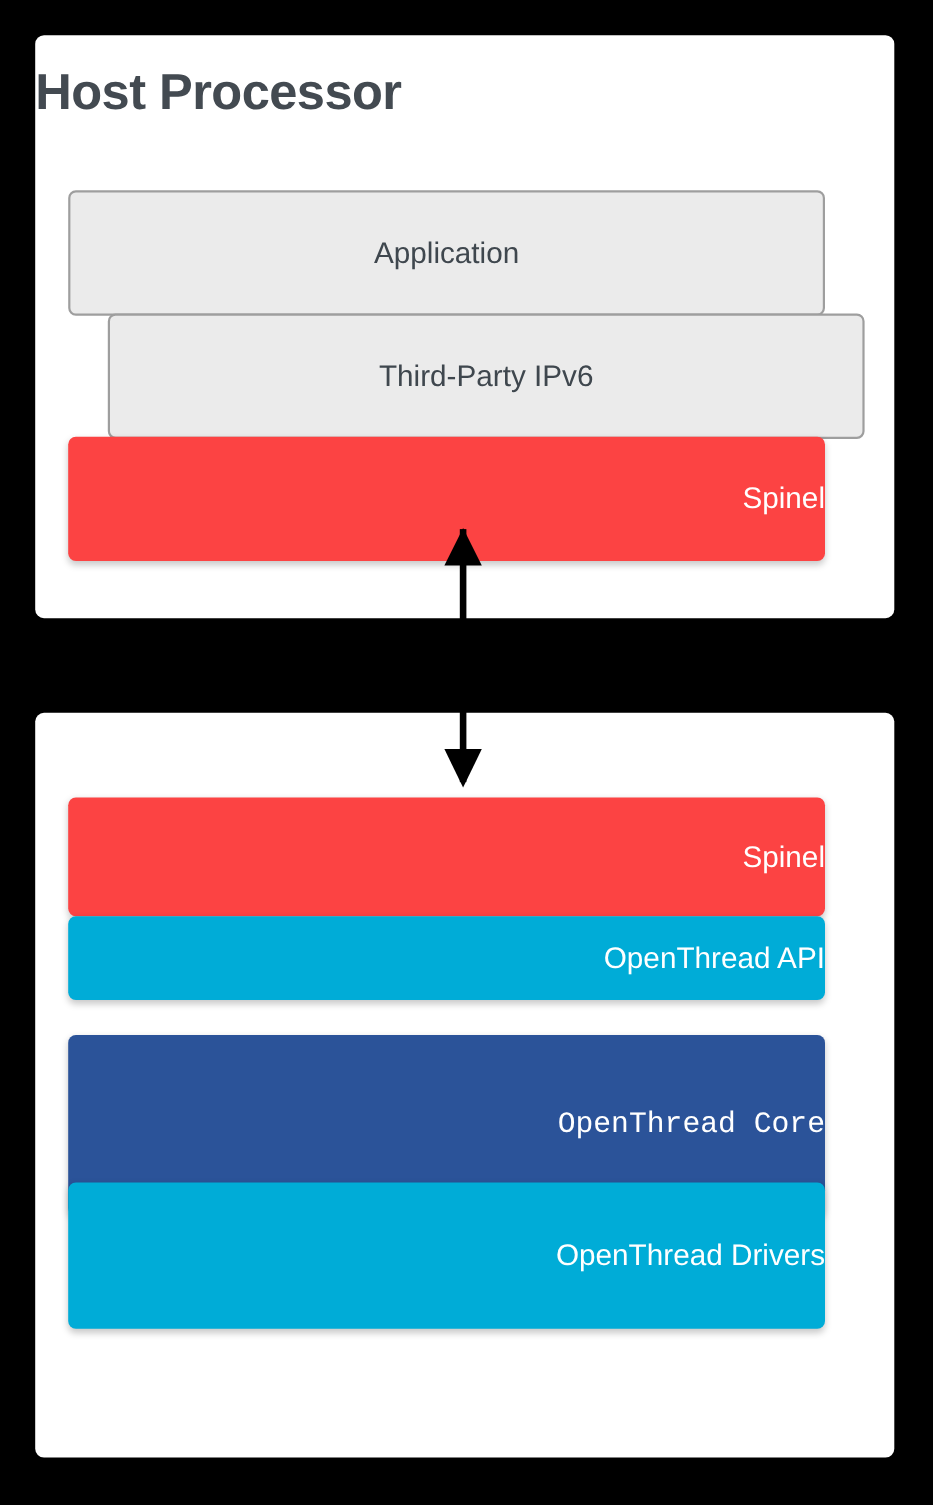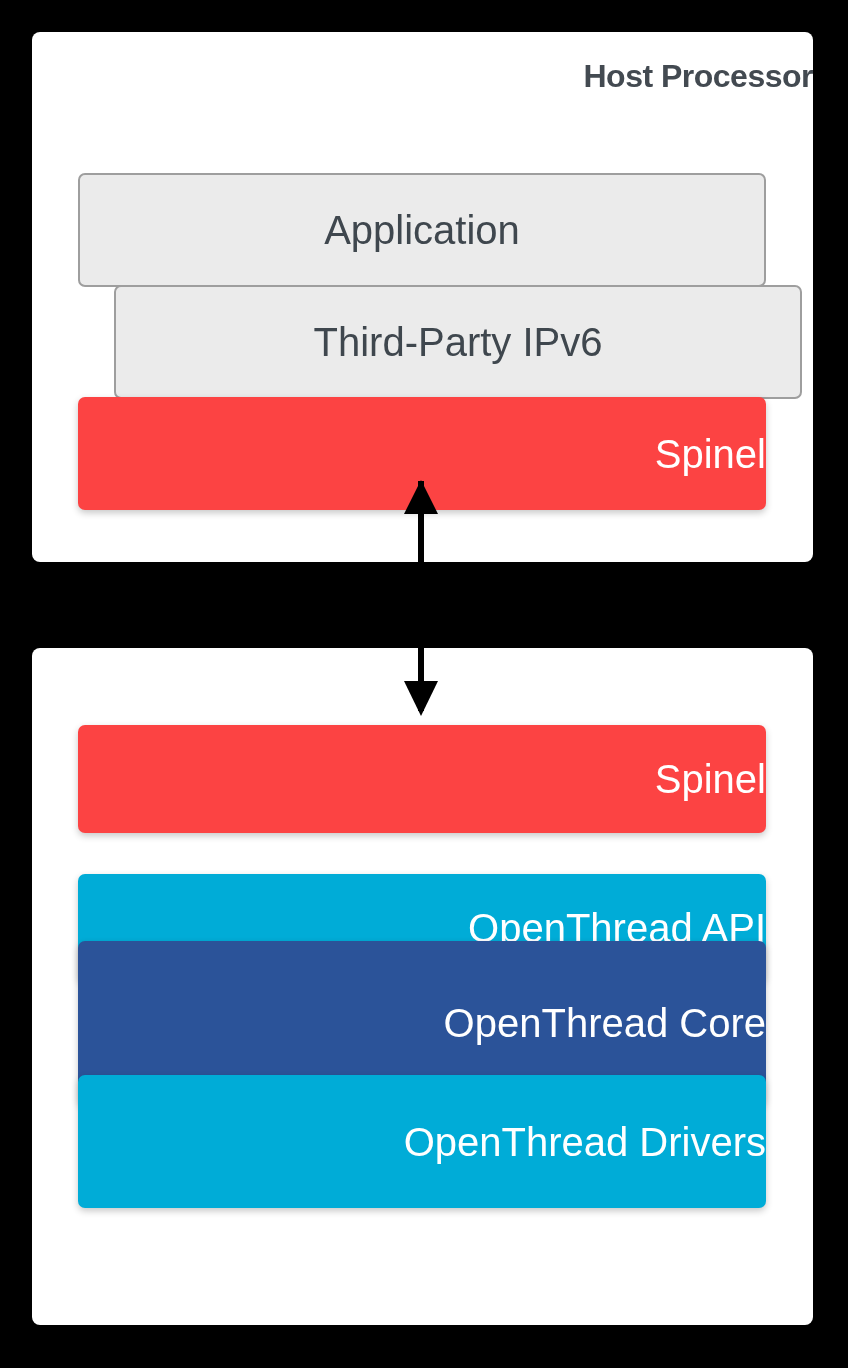--- a/index.html
+++ b/index.html
@@ -39,40 +39,40 @@
     top: 648px;
     width: 781px;
     height: 677px;
   }
 
   
   .card-title {
     position: absolute;
     left: 0;
     width: 100%;
-    text-align: right;
+    text-align: left;
     color: #434A51;
-    font-size: 32px;
+    font-size: 46px;
     font-weight: bold;
     letter-spacing: -0.5px;
     line-height: 1;
   }
 
   #title-host { top: 28px; }
   #title-soc  { bottom: 26px; }
 
   
   .block {
     position: absolute;
-    left: 46px;
+    left: 30px;
     width: 688px;
     display: flex;
     align-items: center;
     justify-content: center;
-    font-size: 40px;
+    font-size: 27px;
     line-height: 1;
     white-space: nowrap;
   }
 
   .block.plain {
     background: #ebebeb;
     border: 2px solid #9e9e9e;
     border-radius: 7px;
     color: #3f474e;
   }
@@ -84,22 +84,22 @@
     justify-content: flex-end;
   }
 
   
   #blk-application   { top: 141px;  height: 114px; }
   #blk-thirdparty    { top: 253px;  height: 114px; margin-left: 36px; }
   #blk-spinel-host   { top: 365px;  height: 113px; }
 
   
   #blk-spinel-soc    { top: 77px;   height: 108px; }
-  #blk-ot-api        { top: 185px;  height: 108px; margin-top: 41px; }
-  #blk-ot-core       { top: 293px;  height: 164px; }
+  #blk-ot-api        { top: 185px;  height: 76px; }
+  #blk-ot-core       { top: 293px;  height: 164px; font-family: Liberation Mono, monospace; }
   #blk-ot-drivers    { top: 427px;  height: 133px; }
 
   
   #connector {
     position: absolute;
     left: 393px;
     top: 470px;
     width: 56px;
     height: 252px;
     pointer-events: none;

